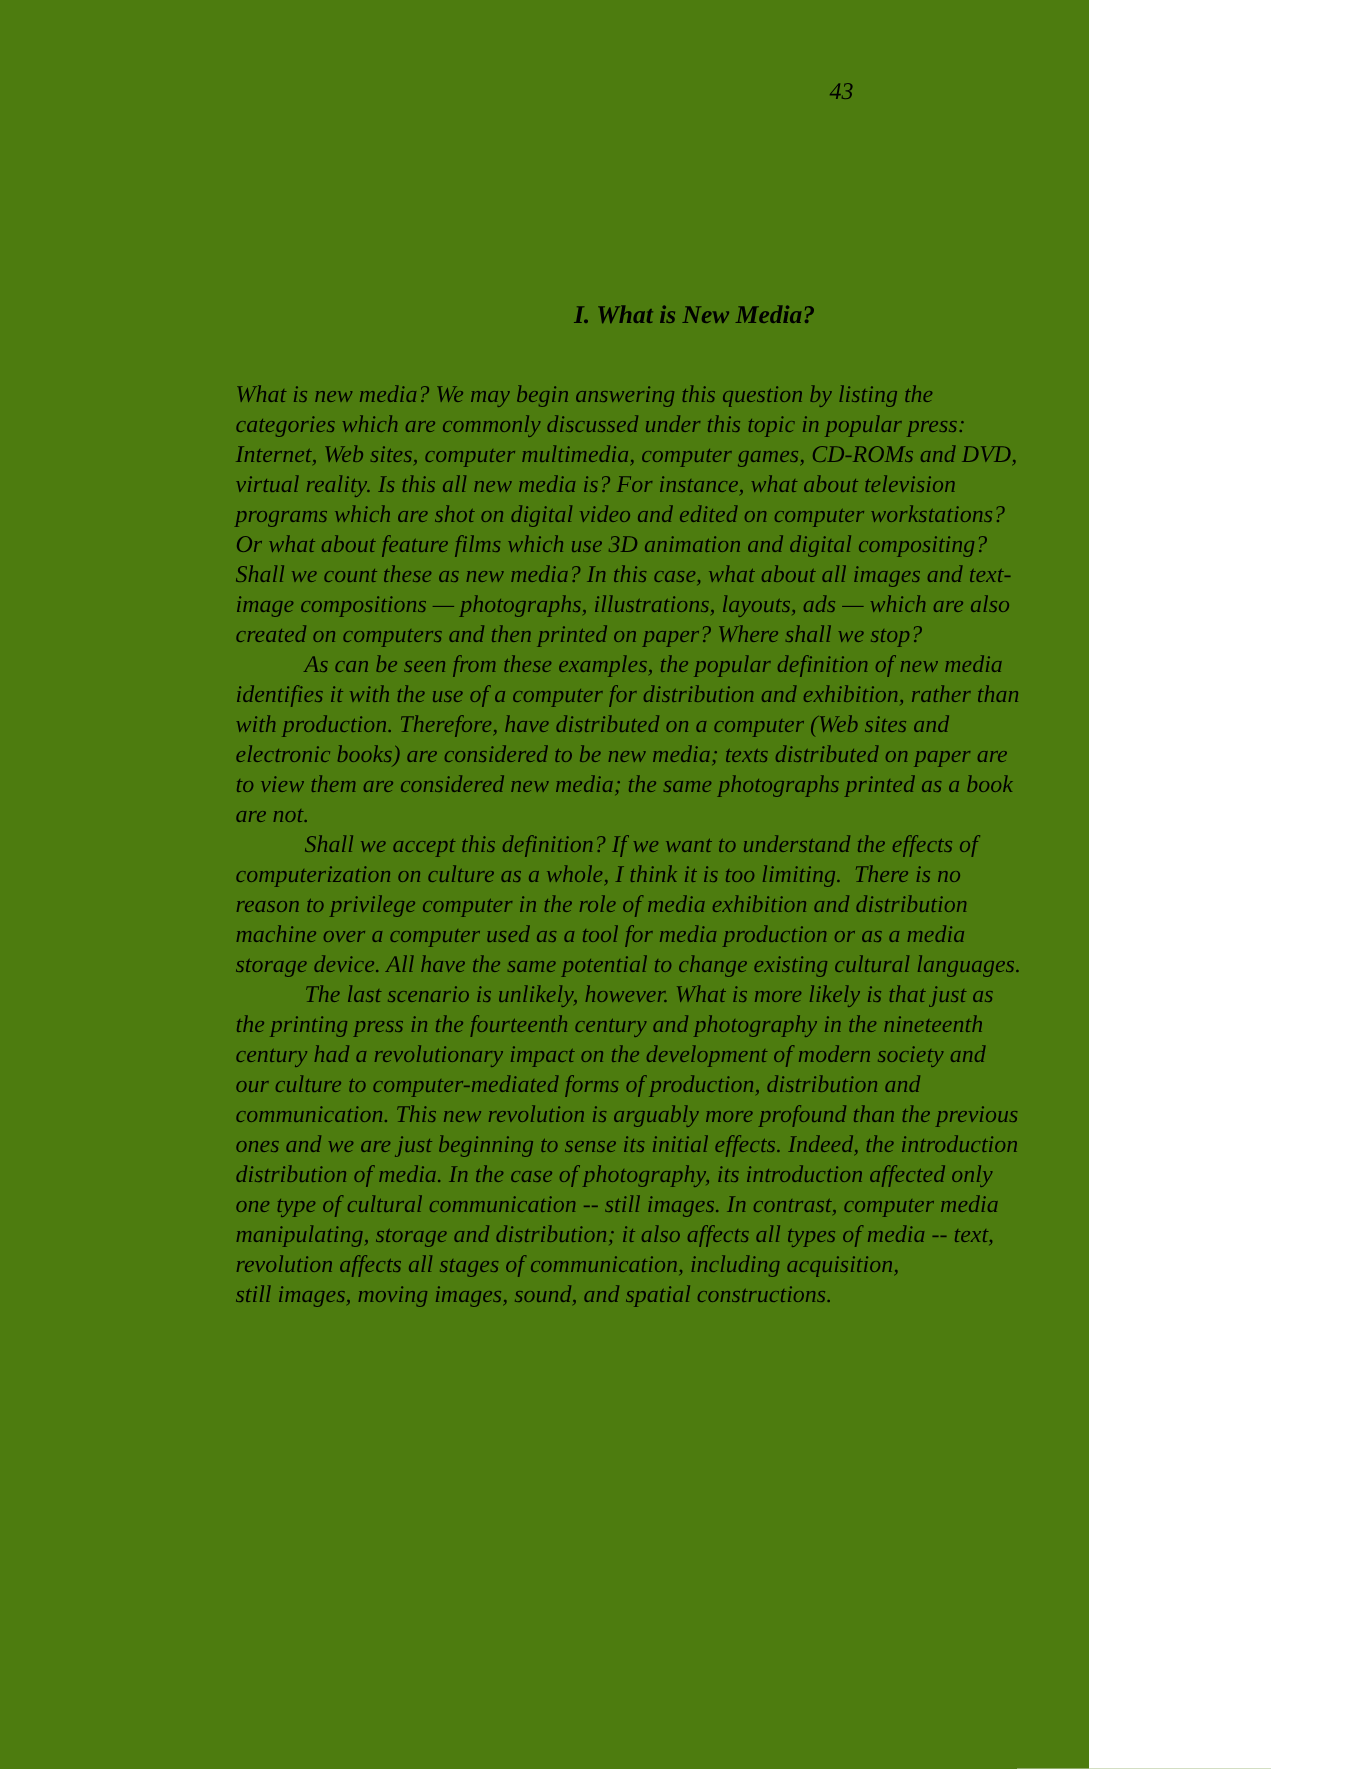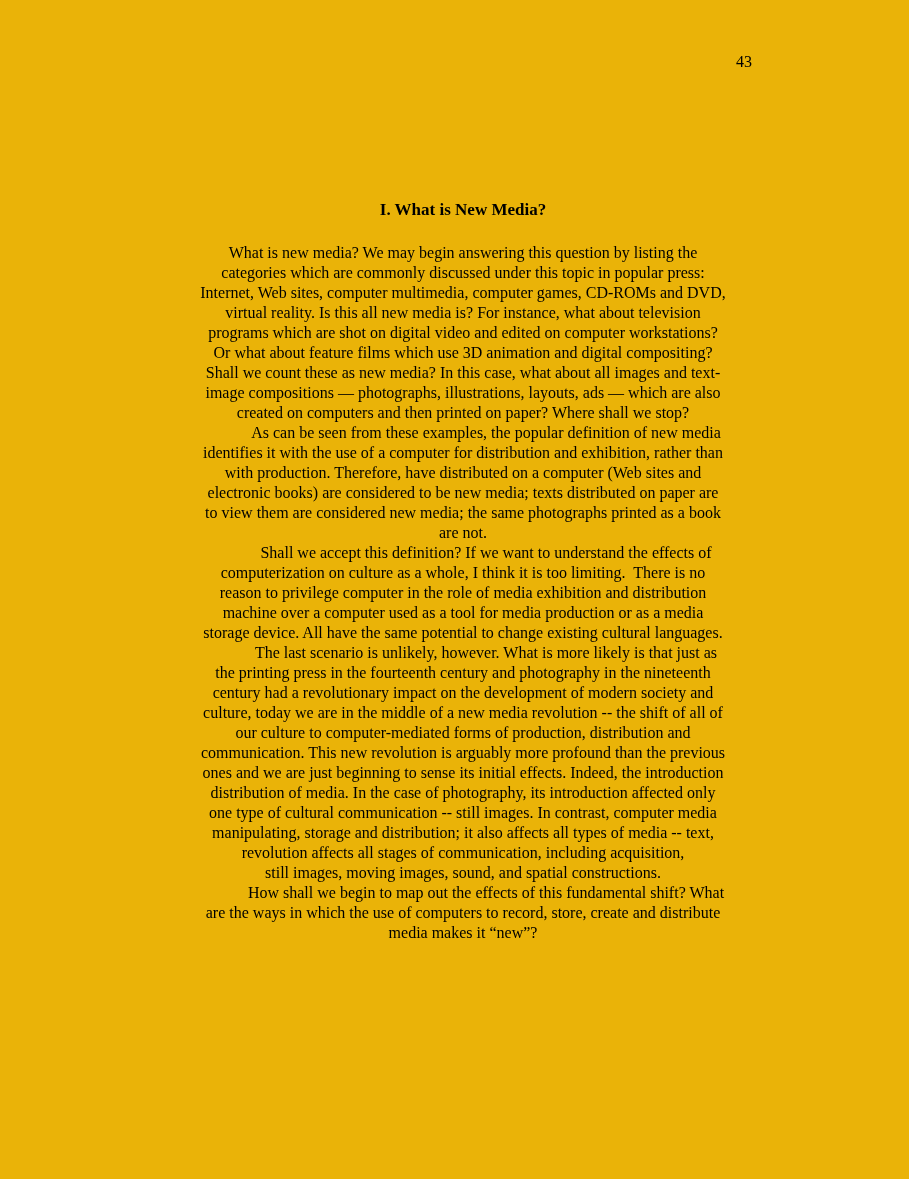--- a/index.html
+++ b/index.html
@@ -11,53 +11,53 @@
     width: 909px;
     height: 1179px;
     position: relative;
     font-family: "Liberation Serif", serif;
     color: #000000;
     overflow: hidden;
   }
   .page {
     position: absolute;
     left: 0; top: 0;
-    width: 909px;
+    width: 726px;
     height: 1179px;
-    background: #eab308;
+    background: #4d7c0f;
+    font-style: italic;
   }
   .page-number {
     position: absolute;
     top: 52px;
     right: 157px;
     font-size: 16px;
     line-height: 20px;
   }
   .content {
     position: absolute;
     left: 157px;
     top: 200px;
     width: 612px;
   }
   .doc-heading {
     font-size: 17px;
     font-weight: bold;
     text-align: center;
     line-height: 20px;
-    margin: 0 0 23px 0;
+    margin: 0 0 34px 0;
   }
   .paragraph {
     margin: 0;
     padding: 0;
   }
   .line {
     font-size: 16px;
     line-height: 20px;
     white-space: pre;
-    text-align: center;
   }
   .line.indent {
     padding-left: 46px;
   }
 </style>
 </head>
 <body>
 
 <div class="page">
   <div class="page-number">43</div>
@@ -89,30 +89,24 @@
           <div class="line indent">Shall we accept this definition? If we want to understand the effects of</div>
           <div class="line">computerization on culture as a whole, I think it is too limiting.  There is no</div>
           <div class="line">reason to privilege computer in the role of media exhibition and distribution</div>
           <div class="line">machine over a computer used as a tool for media production or as a media</div>
           <div class="line">storage device. All have the same potential to change existing cultural languages.</div>
         </div>
         <div class="paragraph">
           <div class="line indent">The last scenario is unlikely, however. What is more likely is that just as</div>
           <div class="line">the printing press in the fourteenth century and photography in the nineteenth</div>
           <div class="line">century had a revolutionary impact on the development of modern society and</div>
-          <div class="line">culture, today we are in the middle of a new media revolution -- the shift of all of</div>
           <div class="line">our culture to computer-mediated forms of production, distribution and</div>
           <div class="line">communication. This new revolution is arguably more profound than the previous</div>
           <div class="line">ones and we are just beginning to sense its initial effects. Indeed, the introduction</div>
           <div class="line">distribution of media. In the case of photography, its introduction affected only</div>
           <div class="line">one type of cultural communication -- still images. In contrast, computer media</div>
           <div class="line">manipulating, storage and distribution; it also affects all types of media -- text,</div>
           <div class="line">revolution affects all stages of communication, including acquisition,</div>
           <div class="line">still images, moving images, sound, and spatial constructions.</div>
         </div>
-        <div class="paragraph">
-          <div class="line indent">How shall we begin to map out the effects of this fundamental shift? What</div>
-          <div class="line">are the ways in which the use of computers to record, store, create and distribute</div>
-          <div class="line">media makes it “new”?</div>
-        </div>
       </div>
   </div>
 </div>
 
 </body></html>

